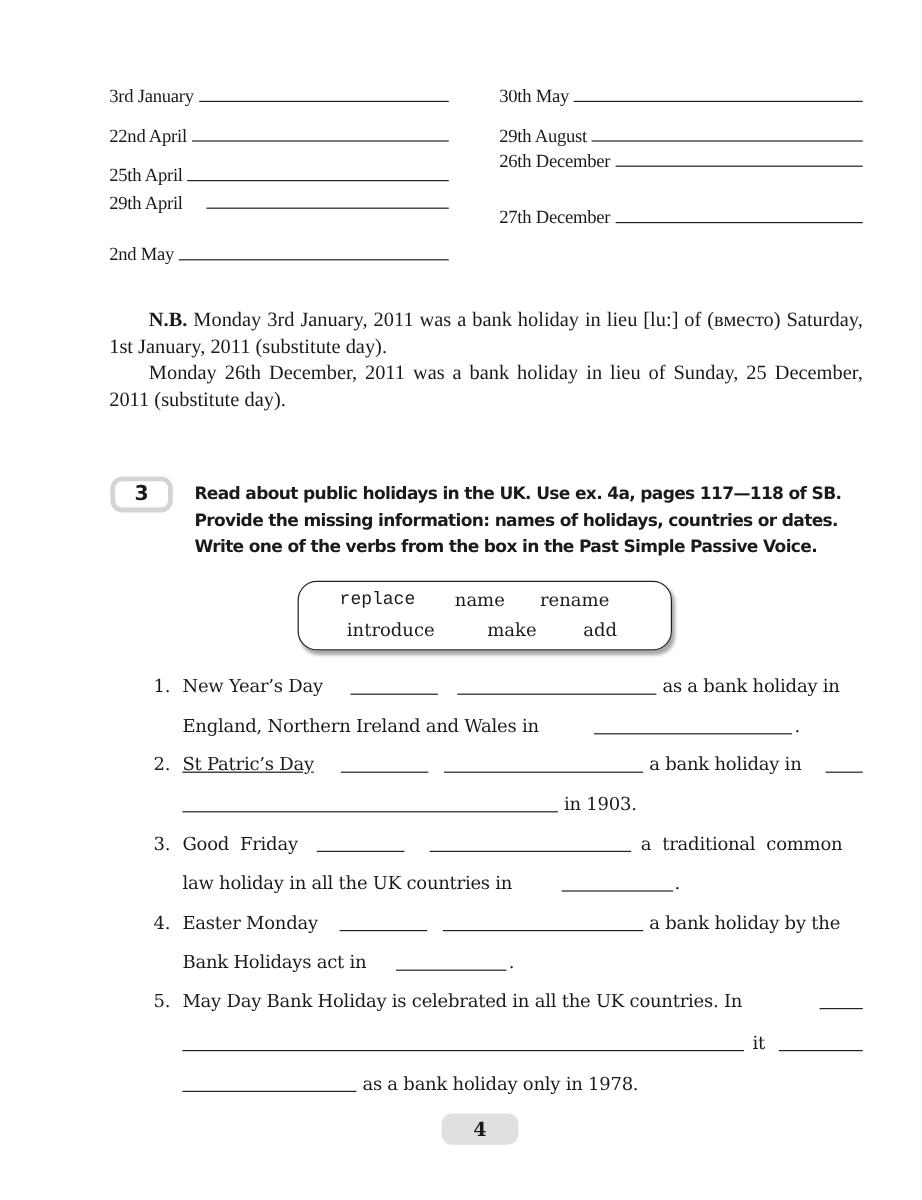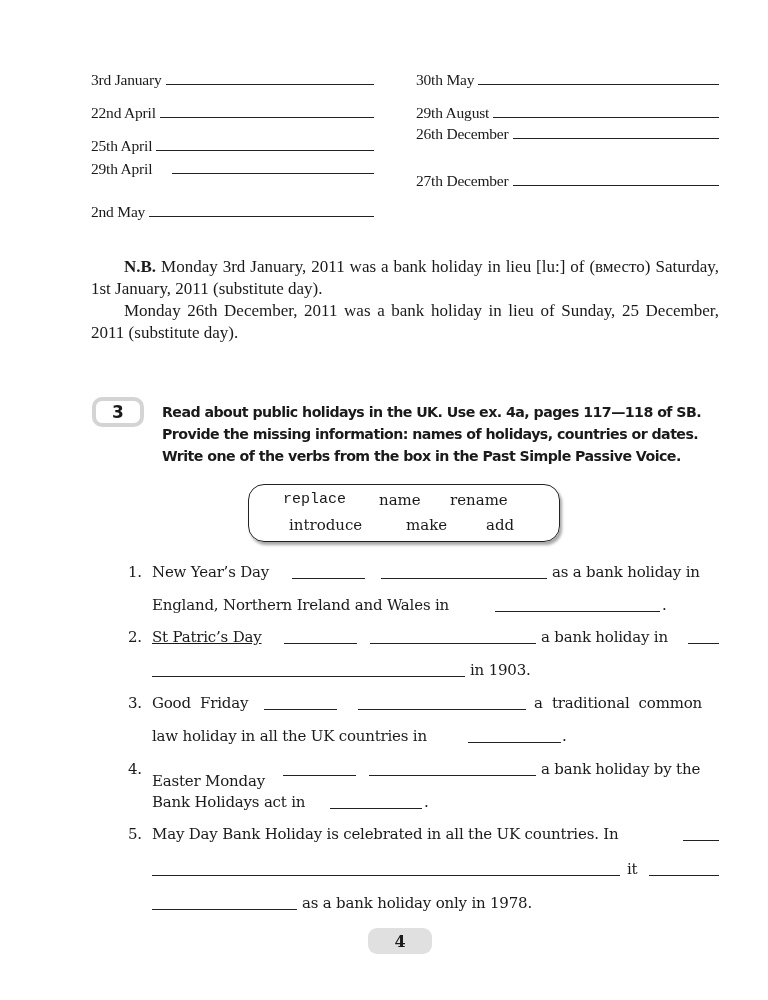--- a/index.html
+++ b/index.html
@@ -115,21 +115,21 @@
 <span class="item" style="left:128px; top:694px;">3.</span>
 <span class="item" style="left:152px; top:694px; white-space: pre;">Good  Friday</span>
 <div class="blank" style="left:264px; top:709px; width:73px;"></div>
 <div class="blank" style="left:358px; top:709px; width:168px;"></div>
 <span class="item" style="left:534px; top:694px; white-space: pre;">a  traditional  common</span>
 <span class="item" style="left:152px; top:727px;">law holiday in all the UK countries in</span>
 <div class="blank" style="left:468px; top:742px; width:93px;"></div>
 <span class="item" style="left:562px; top:727px;">.</span>
 
 <span class="item" style="left:128px; top:760px;">4.</span>
-<span class="item" style="left:152px; top:760px;margin-top:12px;">Easter Monday</span>
+<span class="item" style="left:152px; top:760px;">Easter Monday</span>
 <div class="blank" style="left:283px; top:775px; width:73px;"></div>
 <div class="blank" style="left:369px; top:775px; width:167px;"></div>
 <span class="item" style="left:541px; top:760px;">a bank holiday by the</span>
 <span class="item" style="left:152px; top:793px;">Bank Holidays act in</span>
 <div class="blank" style="left:330px; top:808px; width:92px;"></div>
 <span class="item" style="left:424px; top:793px;">.</span>
 
 <span class="item" style="left:128px; top:825px;">5.</span>
 <span class="item" style="left:152px; top:825px;">May Day Bank Holiday is celebrated in all the UK countries. In</span>
 <div class="blank" style="left:683px; top:840px; width:36px;"></div>

